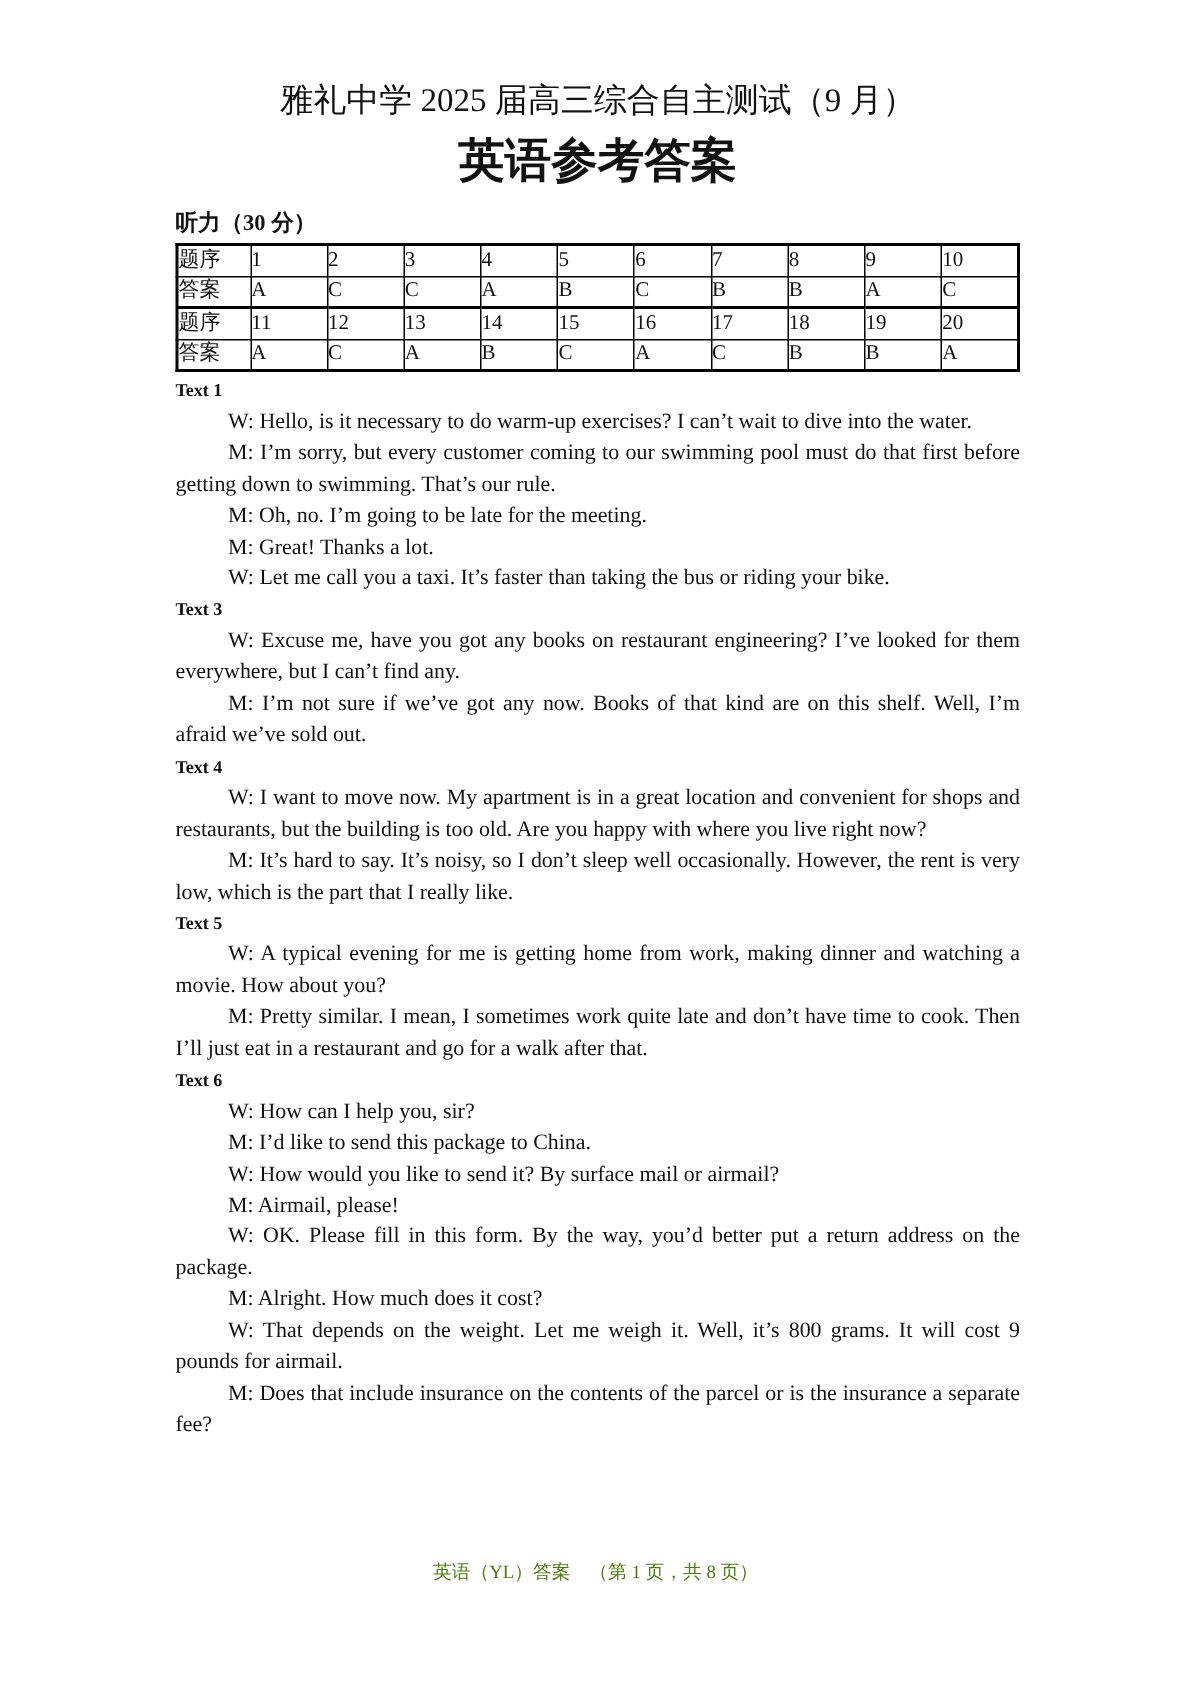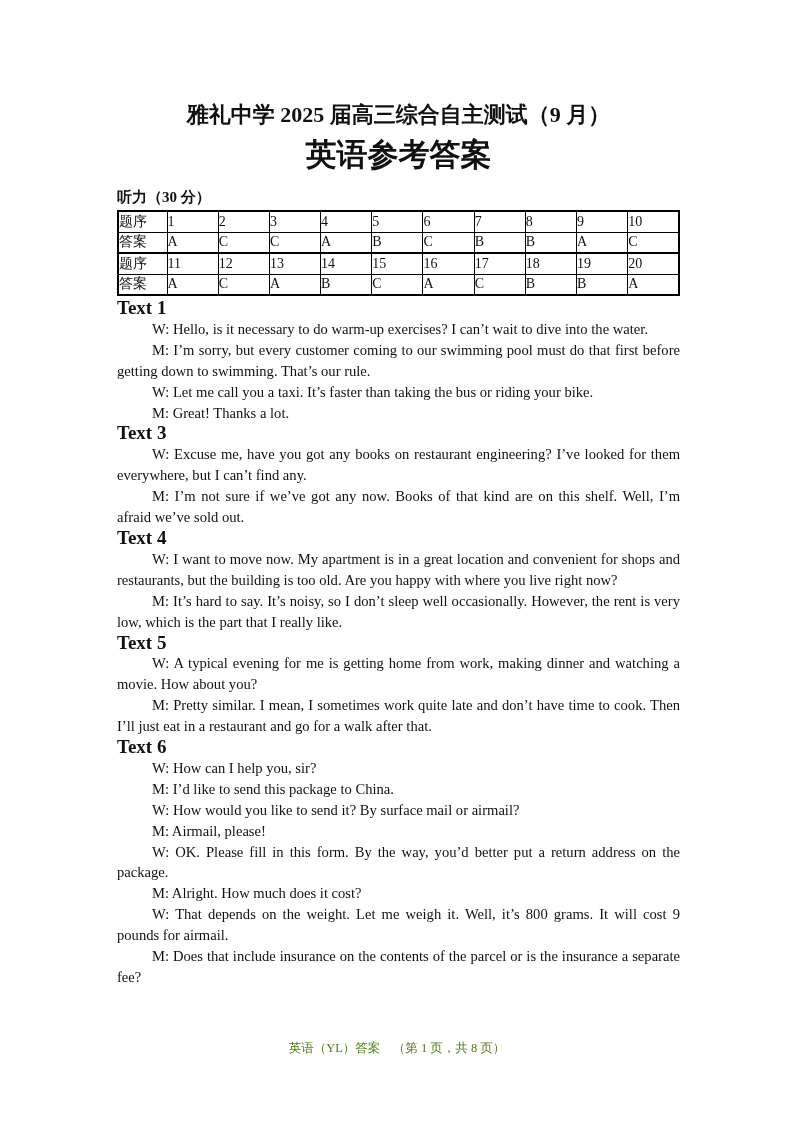--- a/index.html
+++ b/index.html
@@ -11,24 +11,24 @@
     font-family:"Liberation Serif","DejaVu Serif",serif;
     color:#111;
     overflow:hidden;
   }
   .content {
     position:absolute;
     left:117px; top:0;
     width:563px;
   }
   .doc-title {
-    margin-top:101px;
+    margin-top:53px;
     font-size:22px;
     line-height:28px;
-    font-weight:bold;
+    font-weight:normal;
     text-align:center;
     font-family:"Liberation Serif","DejaVu Serif",serif;
   }
   .doc-subtitle {
     margin-top:6px;
     font-size:31px;
     line-height:40px;
     font-weight:bold;
     text-align:center;
     font-family:Liberation Serif, serif;
@@ -53,21 +53,21 @@
     vertical-align:middle;
     font-size:14px;
     line-height:14px;
     padding:0;
   }
   table.answer-table td:first-child { width:49px; }
   table.answer-table tr:nth-child(2) td { border-bottom:2px solid #000; }
   .transcripts { margin-top:2px; }
   .text-label {
     font-weight:bold;
-    font-size:19px;
+    font-size:12px;
     line-height:20.9px;
   }
   p.dialogue-line {
     font-size:14.6px;
     line-height:20.9px;
     text-align:justify;
     text-indent:35px;
   }
   .page-footer {
     position:absolute;
@@ -143,22 +143,23 @@
           </tr>
         </tbody>
     </table>
     <div class="transcripts">
         <div>
           <div class="text-label">Text 1</div>
           <p class="dialogue-line">W: Hello, is it necessary to do warm-up exercises? I can’t wait to dive into the water.</p>
           <p class="dialogue-line">M: I’m sorry, but every customer coming to our swimming pool must do that first before getting down to swimming. That’s our rule.</p>
         </div>
         <div>
+          <p class="dialogue-line">M: Oh, no. I’m going to be late for the meeting.</p>
+          <p class="dialogue-line">M: Great! Thanks a lot.</p>
           <p class="dialogue-line">W: Let me call you a taxi. It’s faster than taking the bus or riding your bike.</p>
-          <p class="dialogue-line">M: Great! Thanks a lot.</p>
         </div>
         <div>
           <div class="text-label">Text 3</div>
           <p class="dialogue-line">W: Excuse me, have you got any books on restaurant engineering? I’ve looked for them everywhere, but I can’t find any.</p>
           <p class="dialogue-line">M: I’m not sure if we’ve got any now. Books of that kind are on this shelf. Well, I’m afraid we’ve sold out.</p>
         </div>
         <div>
           <div class="text-label">Text 4</div>
           <p class="dialogue-line">W: I want to move now. My apartment is in a great location and convenient for shops and restaurants, but the building is too old. Are you happy with where you live right now?</p>
           <p class="dialogue-line">M: It’s hard to say. It’s noisy, so I don’t sleep well occasionally. However, the rent is very low, which is the part that I really like.</p>

